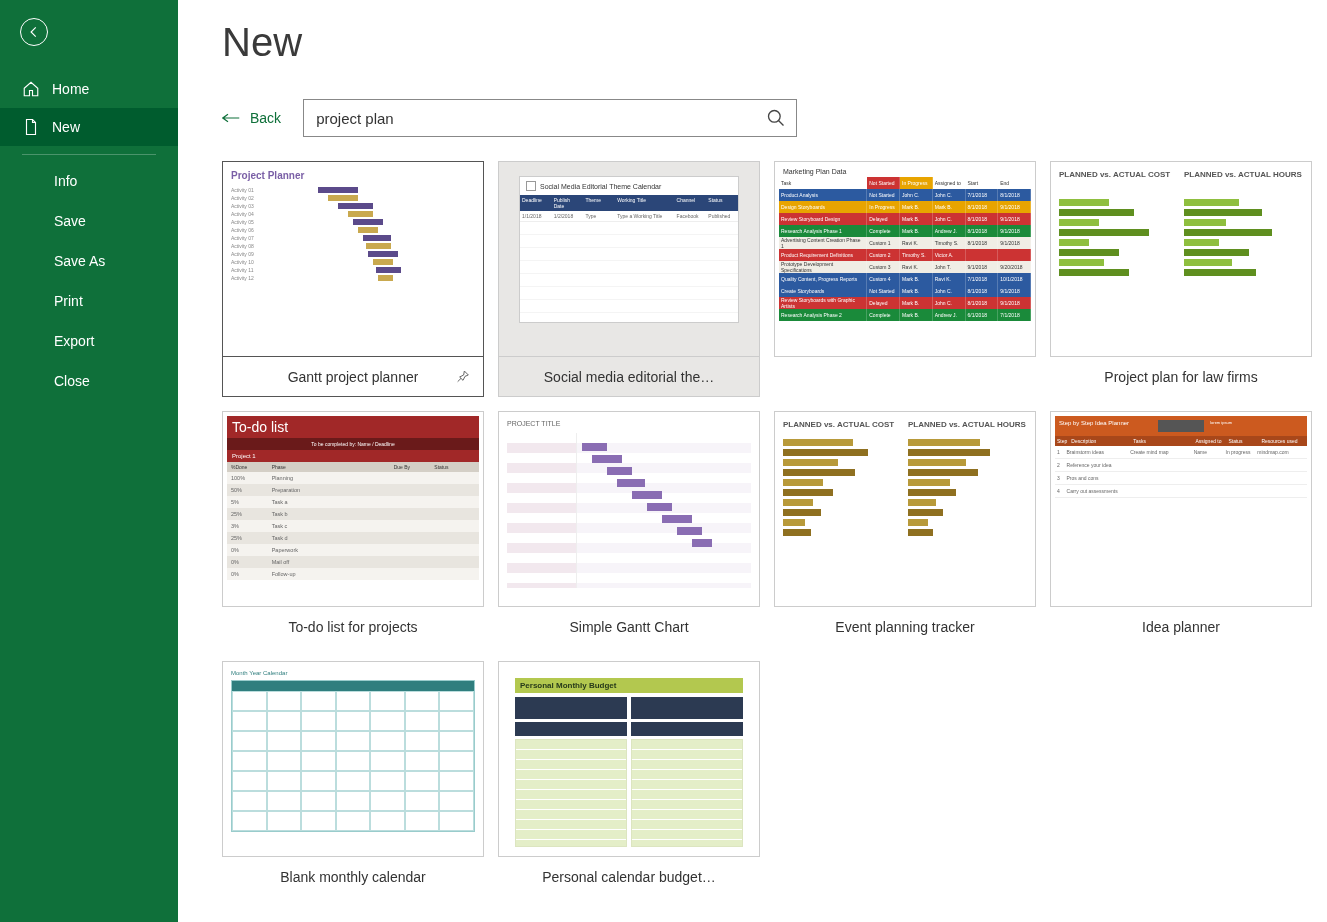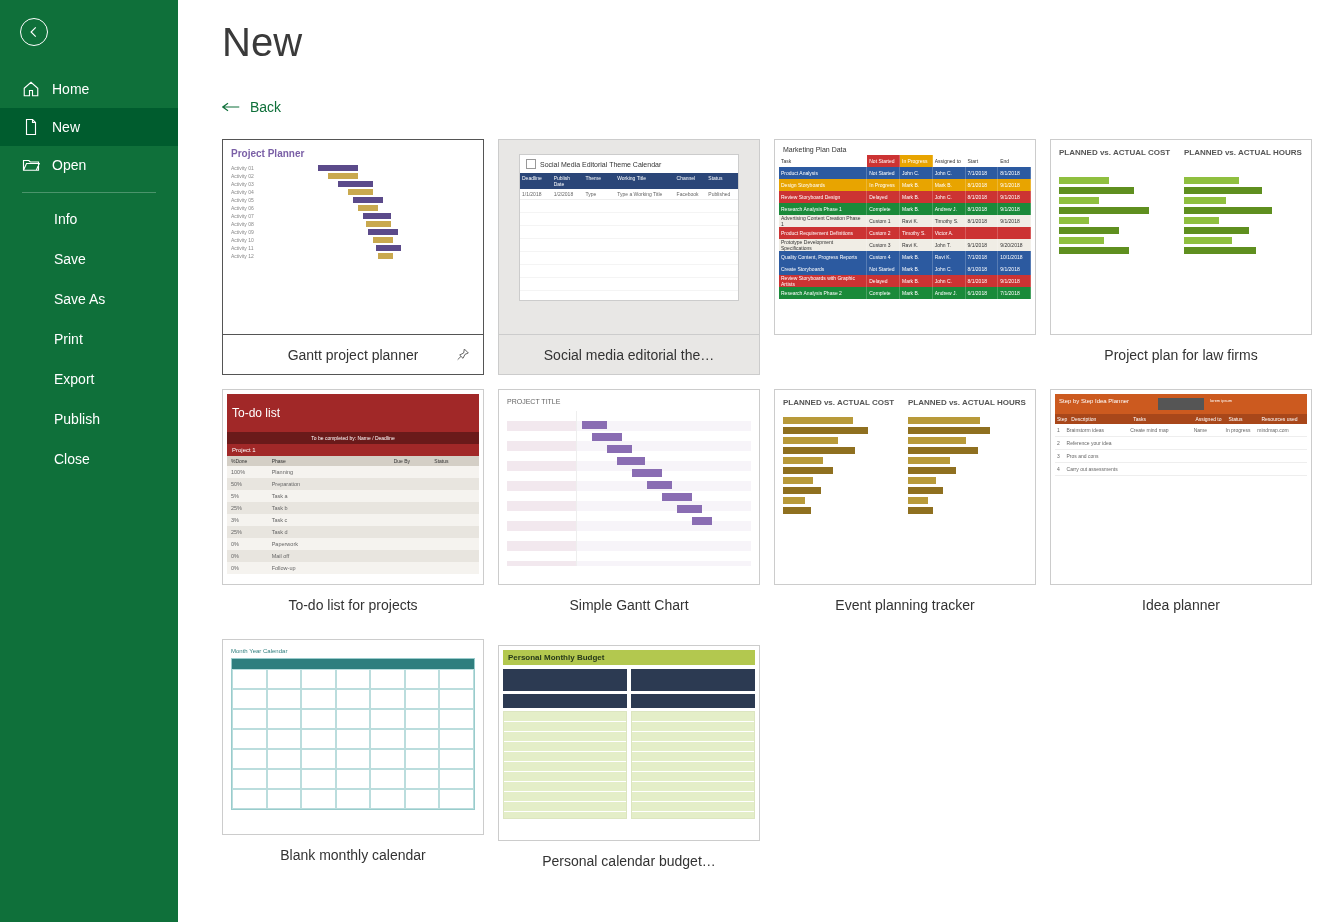--- a/index.html
+++ b/index.html
@@ -74,47 +74,47 @@
   </div>
   <div class="sb-item selected">
     <span class="icon">
       <svg viewBox="0 0 24 24">
           <path d="M6 2 H14 L18 6 V22 H6 Z" fill="none" stroke="#fff" stroke-width="1.5"></path>
           <path d="M14 2 V6 H18" fill="none" stroke="#fff" stroke-width="1.5"></path>
         </svg>
     </span>
     <span>New</span>
   </div>
-  <div class="sb-item">
-    <span class="icon">
-      <svg viewBox="0 0 24 24">
-          <path d="M2 6 H9 L11 8 H22 V19 H2 Z M2 19 L6 10 H23 L19 19" fill="none" stroke="#fff" stroke-width="1.5"></path>
-        </svg>
-    </span>
-    <span>Open</span>
-  </div>
   <div class="sb-sep"></div>
   <div class="sb-plain">Info</div>
   <div class="sb-plain">Save</div>
   <div class="sb-plain">Save As</div>
   <div class="sb-plain">Print</div>
   <div class="sb-plain">Export</div>
-  <div class="sb-plain">Publish</div>
   <div class="sb-plain">Close</div>
 </div>
 
 <div class="main">
   <div class="title">New</div>
 
   <div class="searchrow">
     <div class="backlink">
       <svg viewBox="0 0 24 12">
           <path d="M8 1 L1 6 L8 11 M1 6 H23" stroke="#0f703a" stroke-width="1.6" fill="none"></path>
         </svg>
       <span>Back</span>
+    </div>
+    <div class="searchbox">
+      <input type="text" value="project plan" style="">
+      <span class="sicon">
+        <svg viewBox="0 0 24 24">
+            <circle cx="10" cy="10" r="7" fill="none" stroke="#444" stroke-width="1.6"></circle>
+            <path d="M15 15 L21 21" stroke="#444" stroke-width="1.6"></path>
+          </svg>
+      </span>
     </div>
   </div>
 
   <div class="grid">
 
     <div class="card sel">
       <div class="thumb">
         <div class="tt">Project Planner</div>
         <div style="margin-top:6px">
           <div class="row6">
@@ -341,21 +341,21 @@
         </div>
       </div>
       <div class="captionbar">
           <span class="caption">Project plan for law firms</span>
         </div>
     </div>
 
 
     <div class="card">
       <div class="thumb" style="padding:4px;">
-        <div style="background:#a12828;color:#fff;font-size:12px;padding:12px 5px;">To-do list</div>
+        <div style="background:#a12828;color:#fff;font-size:14px;padding:3px 5px;">To-do list</div>
         <div style="background:#6a1a1a;color:#fff;font-size:5px;padding:3px;text-align:center;">To be completed by: Name / Deadline</div>
         <div style="background:#a12828;color:#fff;font-size:6px;padding:3px 5px;">Project 1</div>
         <div style="background:#d4cfc6;color:#333;font-size:5px;padding:2px 4px;display:flex;">
             <div style="flex:1">%Done</div>
             <div style="flex:3">Phase</div>
             <div style="flex:1">Due By</div>
             <div style="flex:1">Status</div>
           </div>
         <div style="font-size:5.5px">
           <div style="display:flex;padding:3px 4px;background:#f5f3ef;">
@@ -594,21 +594,21 @@
               <div></div>
             </div>
         </div>
       </div>
       <div class="captionbar">
           <span class="caption">Blank monthly calendar</span>
         </div>
     </div>
 
     <div class="card">
-      <div class="thumb" style="padding:4px;margin-top:6px;">
+      <div class="thumb" style="padding:16px;">
         <div style="background:#b3c84f;color:#273a1a;font-size:8px;font-weight:600;padding:3px 5px;">Personal Monthly Budget</div>
         <div style="display:flex;gap:4px;margin-top:4px;height:150px;">
           <div style="flex:1;display:flex;flex-direction:column;gap:3px;">
             <div style="height:22px;background:#2c3a52"></div>
             <div style="height:14px;background:#2c3a52"></div>
             <div style="flex:1;background:repeating-linear-gradient(#e4eec8,#e4eec8 9px,#fff 9px,#fff 10px);border:1px solid #dce5c0"></div>
           </div>
           <div style="flex:1;display:flex;flex-direction:column;gap:3px;">
             <div style="height:22px;background:#2c3a52"></div>
             <div style="height:14px;background:#2c3a52"></div>

